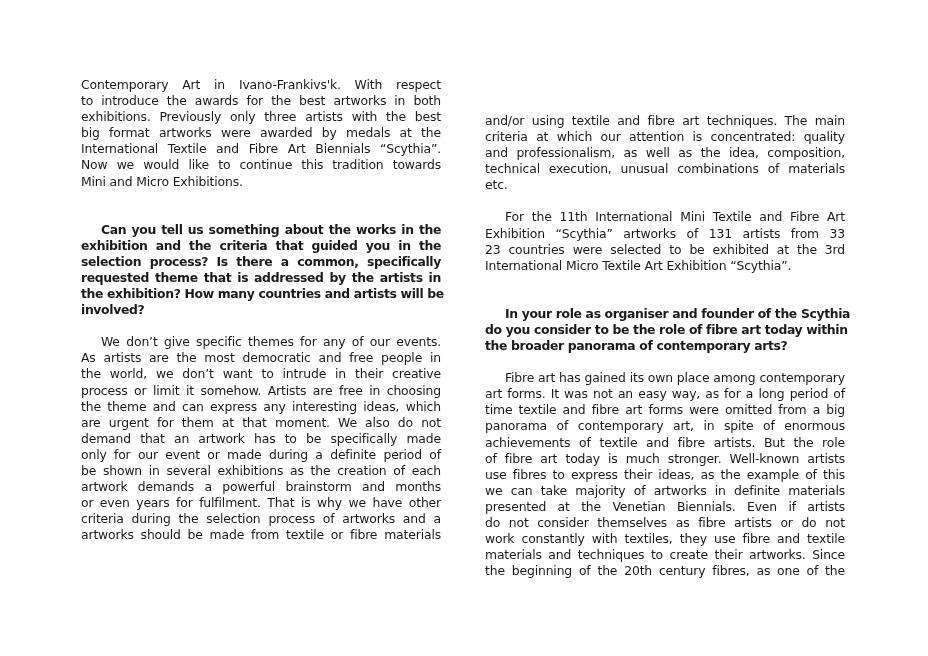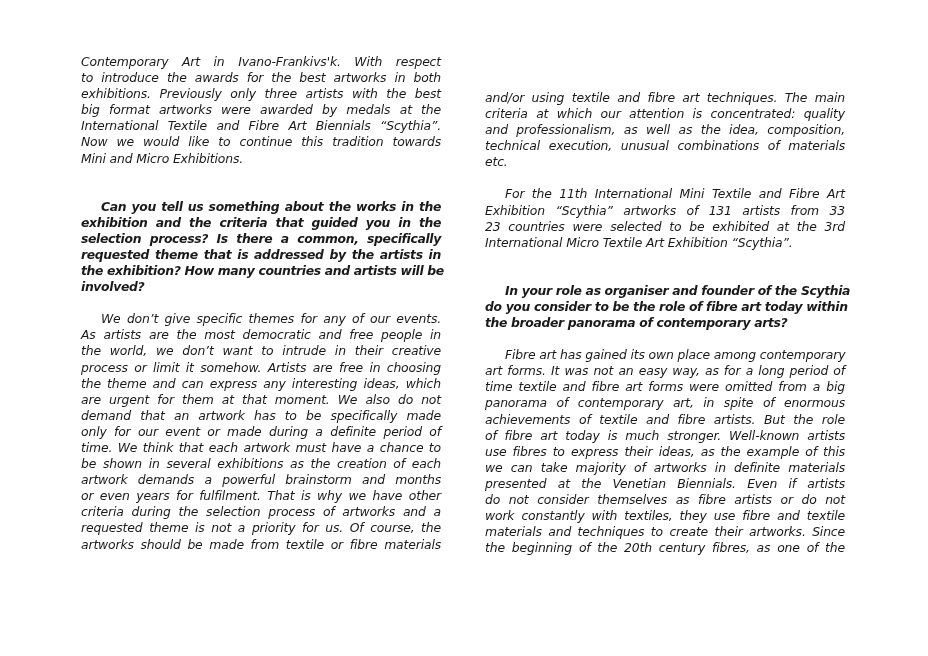--- a/index.html
+++ b/index.html
@@ -10,23 +10,22 @@
     body {
       width: 928px;
       height: 656px;
       position: relative;
       overflow: hidden;
       font-family: "DejaVu Sans", sans-serif;
       color: #1a1a1a;
     }
     .column {
       position: absolute;
-      top: 54px;
+      top: 77px;
       width: 360px;
-      font-style: italic;
     }
     #col-left { left: 81px; }
     #col-right { left: 485px; margin-top: 36px; }
     .para {
       margin: 0;
       font-size: 12.4px;
       line-height: 16.1px;
       letter-spacing: -0.15px;
     }
     .para .line {
@@ -74,26 +73,24 @@
   <div class="gap-med"></div>
   <div class="para">
     <span class="line indent">We don’t give specific themes for any of our events.</span>
     <span class="line">As artists are the most democratic and free people in</span>
     <span class="line">the world, we don’t want to intrude in their creative</span>
     <span class="line">process or limit it somehow. Artists are free in choosing</span>
     <span class="line">the theme and can express any interesting ideas, which</span>
     <span class="line">are urgent for them at that moment. We also do not</span>
     <span class="line">demand that an artwork has to be specifically made</span>
     <span class="line">only for our event or made during a definite period of</span>
-    <span class="line">time. We think that each artwork must have a chance to</span>
     <span class="line">be shown in several exhibitions as the creation of each</span>
     <span class="line">artwork demands a powerful brainstorm and months</span>
     <span class="line">or even years for fulfilment. That is why we have other</span>
     <span class="line">criteria during the selection process of artworks and a</span>
-    <span class="line">requested theme is not a priority for us. Of course, the</span>
     <span class="line">artworks should be made from textile or fibre materials</span>
   </div>
 </div>
 
 <div class="column" id="col-right">
   <div class="para">
     <span class="line">and/or using textile and fibre art techniques. The main</span>
     <span class="line">criteria at which our attention is concentrated: quality</span>
     <span class="line">and professionalism, as well as the idea, composition,</span>
     <span class="line">technical execution, unusual combinations of materials</span>

